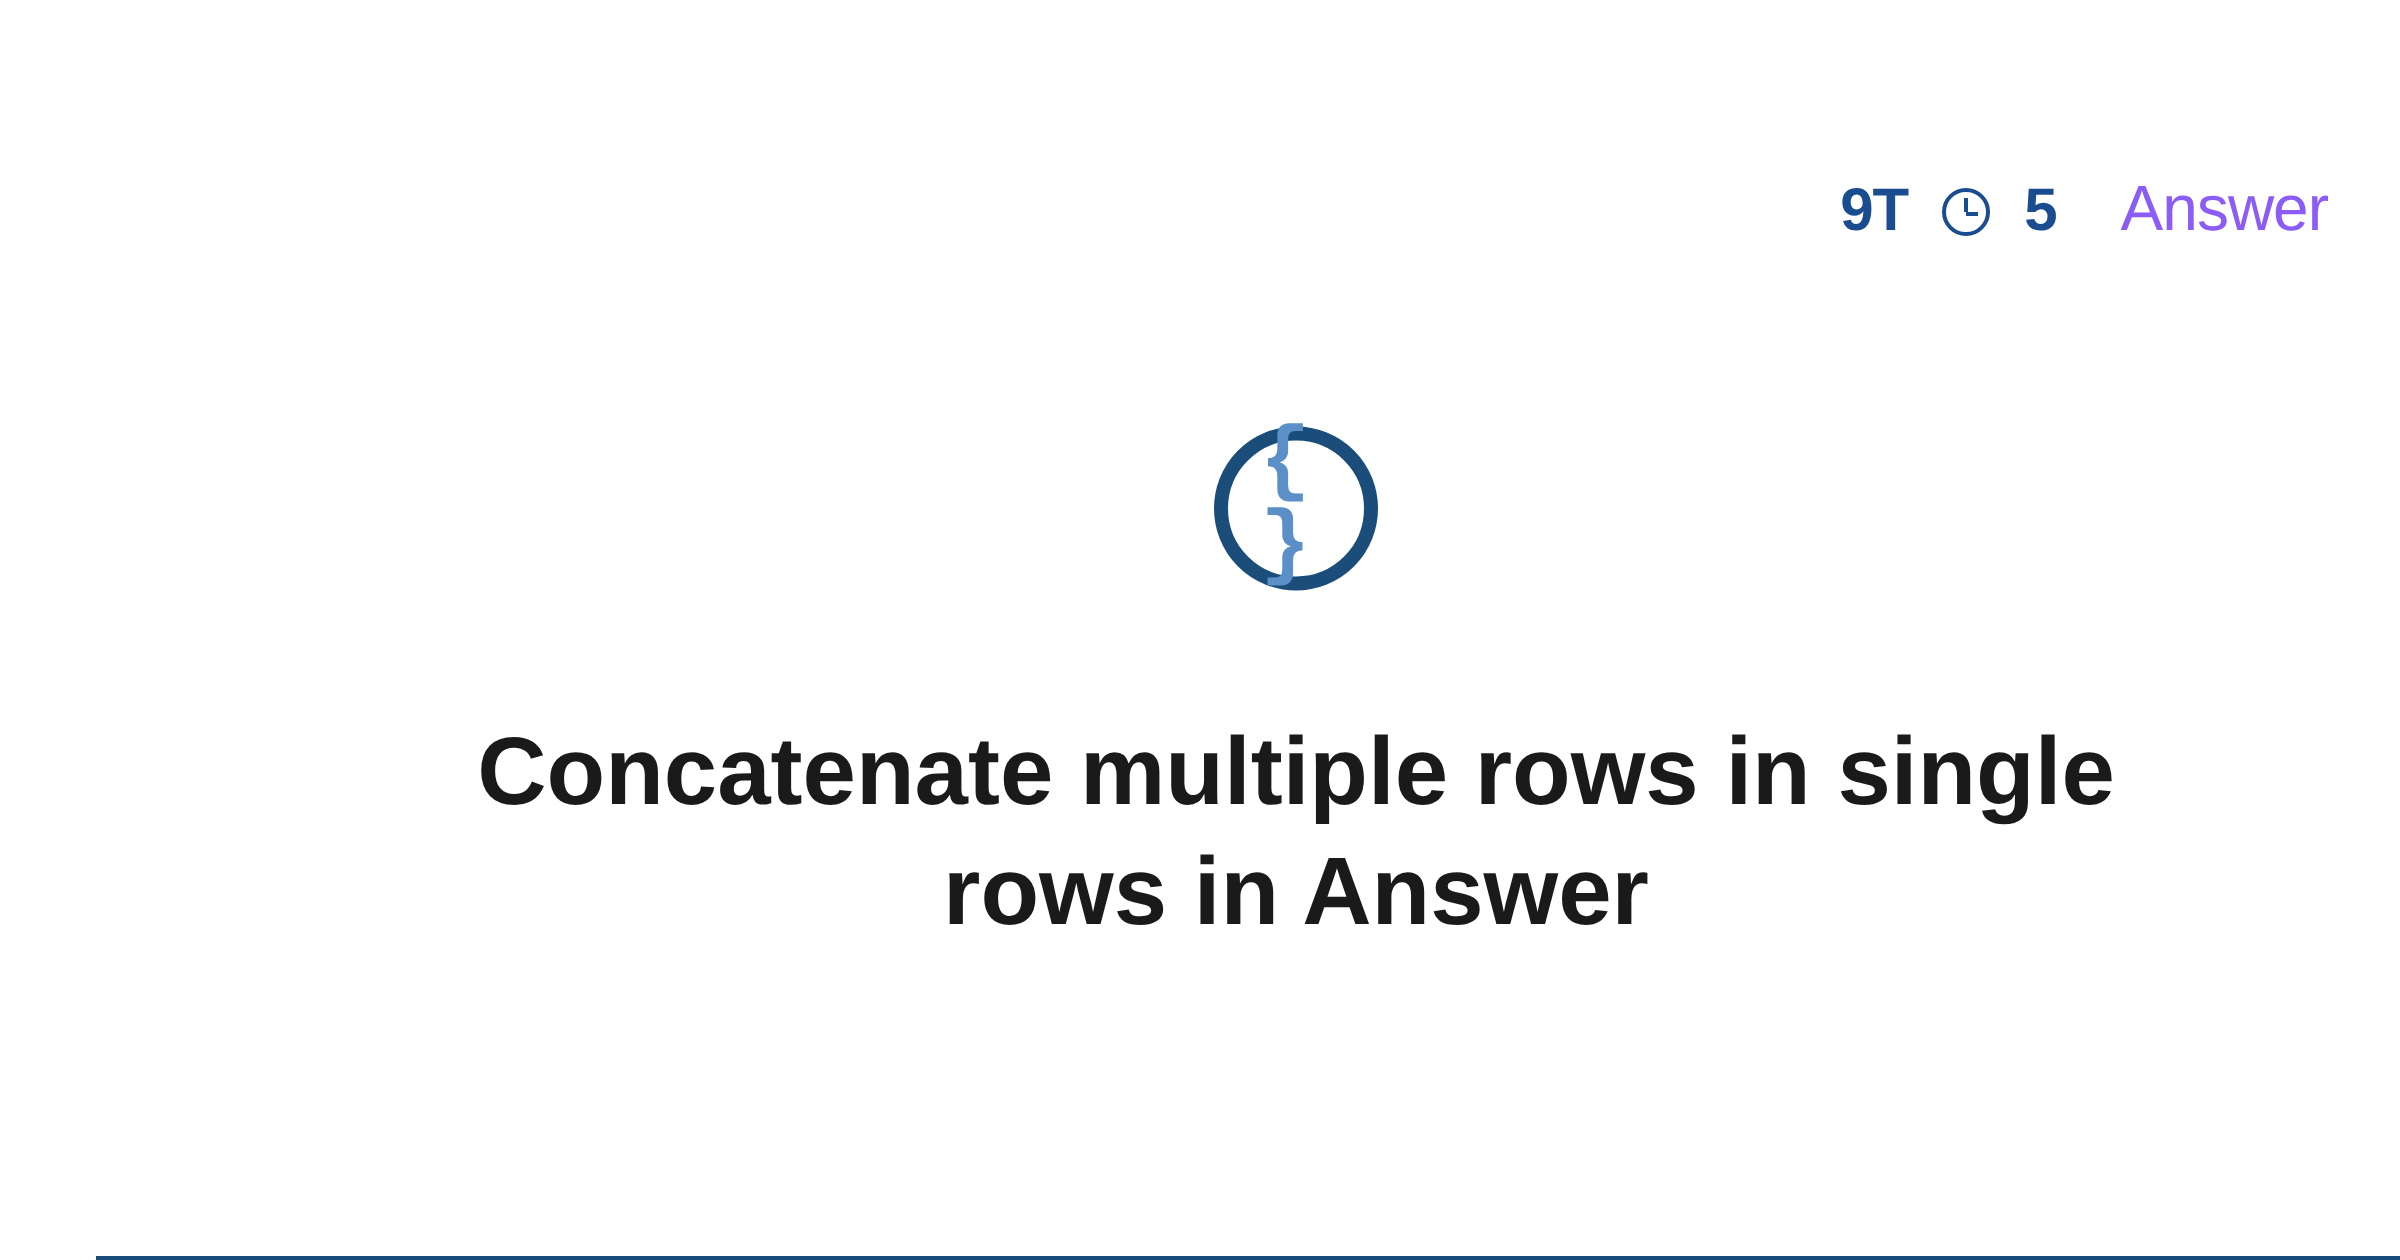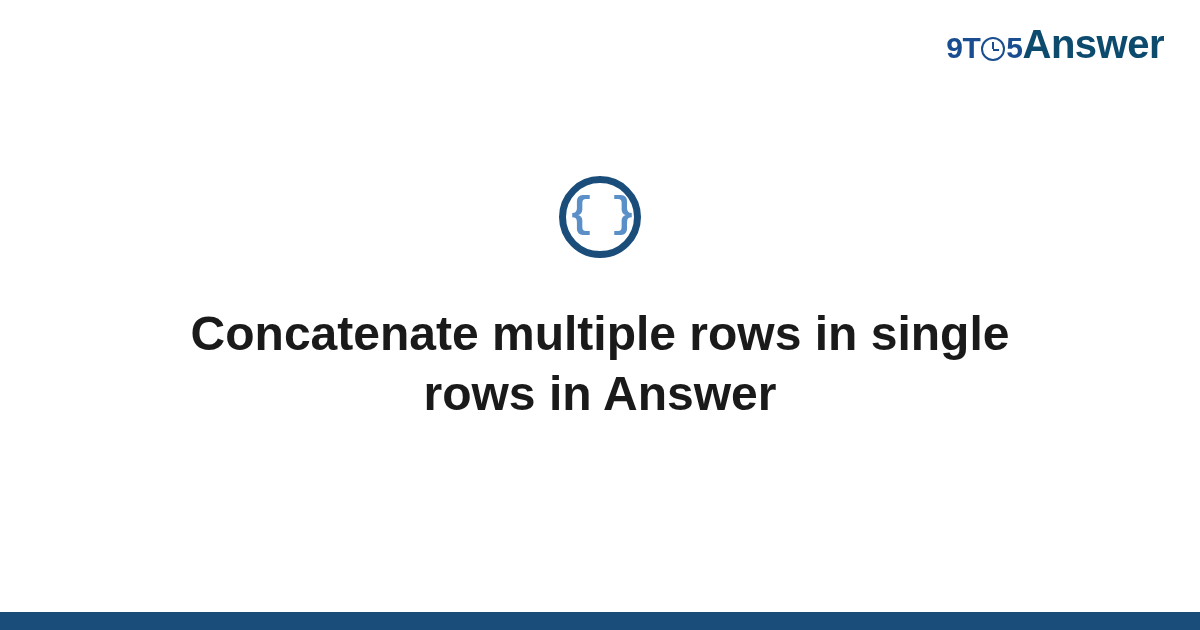--- a/index.html
+++ b/index.html
@@ -1,16 +1,16 @@
 <!DOCTYPE html>
 <html><head>
   <meta charset="utf-8">
   <style>
     * {
-      margin: 0;
+      margin: 16px;
       padding: 0;
       box-sizing: border-box;
     }
     body {
       width: 1200px;
       height: 630px;
       font-family: -apple-system, BlinkMacSystemFont, "Segoe UI", Helvetica, Arial, sans-serif;
       background: #ffffff;
       position: relative;
       overflow: hidden;
@@ -59,23 +59,23 @@
       top: 10px;
       left: 50%;
     }
     .logo-5 {
       font-size: 30px;
       font-weight: 700;
       color: #1a4d8f;
       letter-spacing: -0.5px;
     }
     .logo-answer {
-      font-size: 40px;
-      font-weight: 700;
-      color: #0c4a6e;
+      font-size: 32px;
+      font-weight: 400;
+      color: #8b5cf6;
       letter-spacing: -0.5px;
     }
     .content {
       position: absolute;
       top: 50%;
       left: 50%;
       transform: translate(-50%, -56%);
       width: 100%;
       display: flex;
       flex-direction: column;

